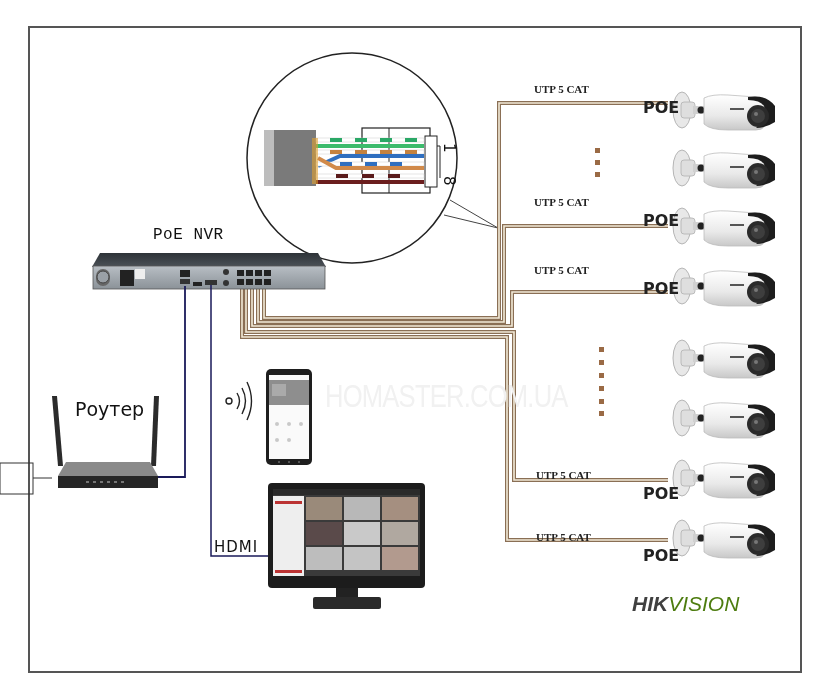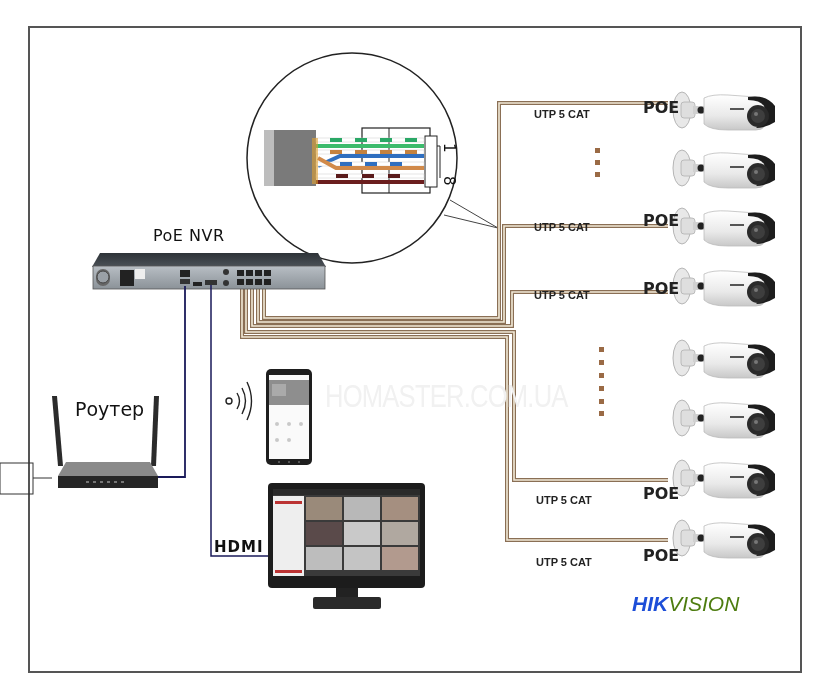--- a/index.html
+++ b/index.html
@@ -1,27 +1,27 @@
 <!DOCTYPE html>
 <html><head>
 <meta charset="utf-8">
 <style>
   html,body{margin:0;padding:0;background:#ffffff;}
   body{width:827px;height:699px;position:relative;overflow:hidden;font-family:"DejaVu Sans",sans-serif;}
   #frame{position:absolute;left:28px;top:26px;width:770px;height:643px;border:2px solid #555;box-sizing:content-box;}
   svg#diagram{position:absolute;left:0;top:0;}
   .lbl{position:absolute;white-space:nowrap;color:#111;}
-  .nvr-title{left:153px;top:226px;font-size:16px;letter-spacing:0.5px;}
+  .nvr-title{left:153px;top:226px;font-size:16px;letter-spacing:0.5px;font-family:Liberation Mono, monospace;}
   .router-title{left:75px;top:398px;font-size:19px;}
-  .hdmi{left:214px;top:538px;font-size:15px;font-weight:bold;letter-spacing:1px;}
-  .utp{font-size:11px;font-weight:bold;font-family:Liberation Sans, sans-serif;color:#222;margin-top:25px;}
+  .hdmi{left:214px;top:538px;font-size:15px;font-weight:normal;letter-spacing:1px;}
+  .utp{font-size:11px;font-weight:bold;font-family:Liberation Serif, serif;color:#222;}
   .poe{font-size:16px;font-weight:bold;color:#222;}
   .watermark{left:325px;top:378px;font-size:32px;color:#f1f1f1;font-family:"Liberation Sans",sans-serif;letter-spacing:-1px;transform:scaleX(0.8);transform-origin:left;}
   .brand{left:632px;top:592px;font-size:21px;font-weight:bold;font-style:italic;font-family:"Liberation Sans",sans-serif;}
-  .brand .hik{color:#1d4ed8;}
+  .brand .hik{color:#404040;}
   .brand .vis{color:#4d7c0f;font-weight:normal;}
 </style>
 </head>
 <body>
 
 <div id="frame"></div>
 
 <svg id="diagram" width="827" height="699" viewBox="0 0 827 699">
   <defs>
     <linearGradient id="camBody" x1="0" y1="0" x2="0" y2="1">

